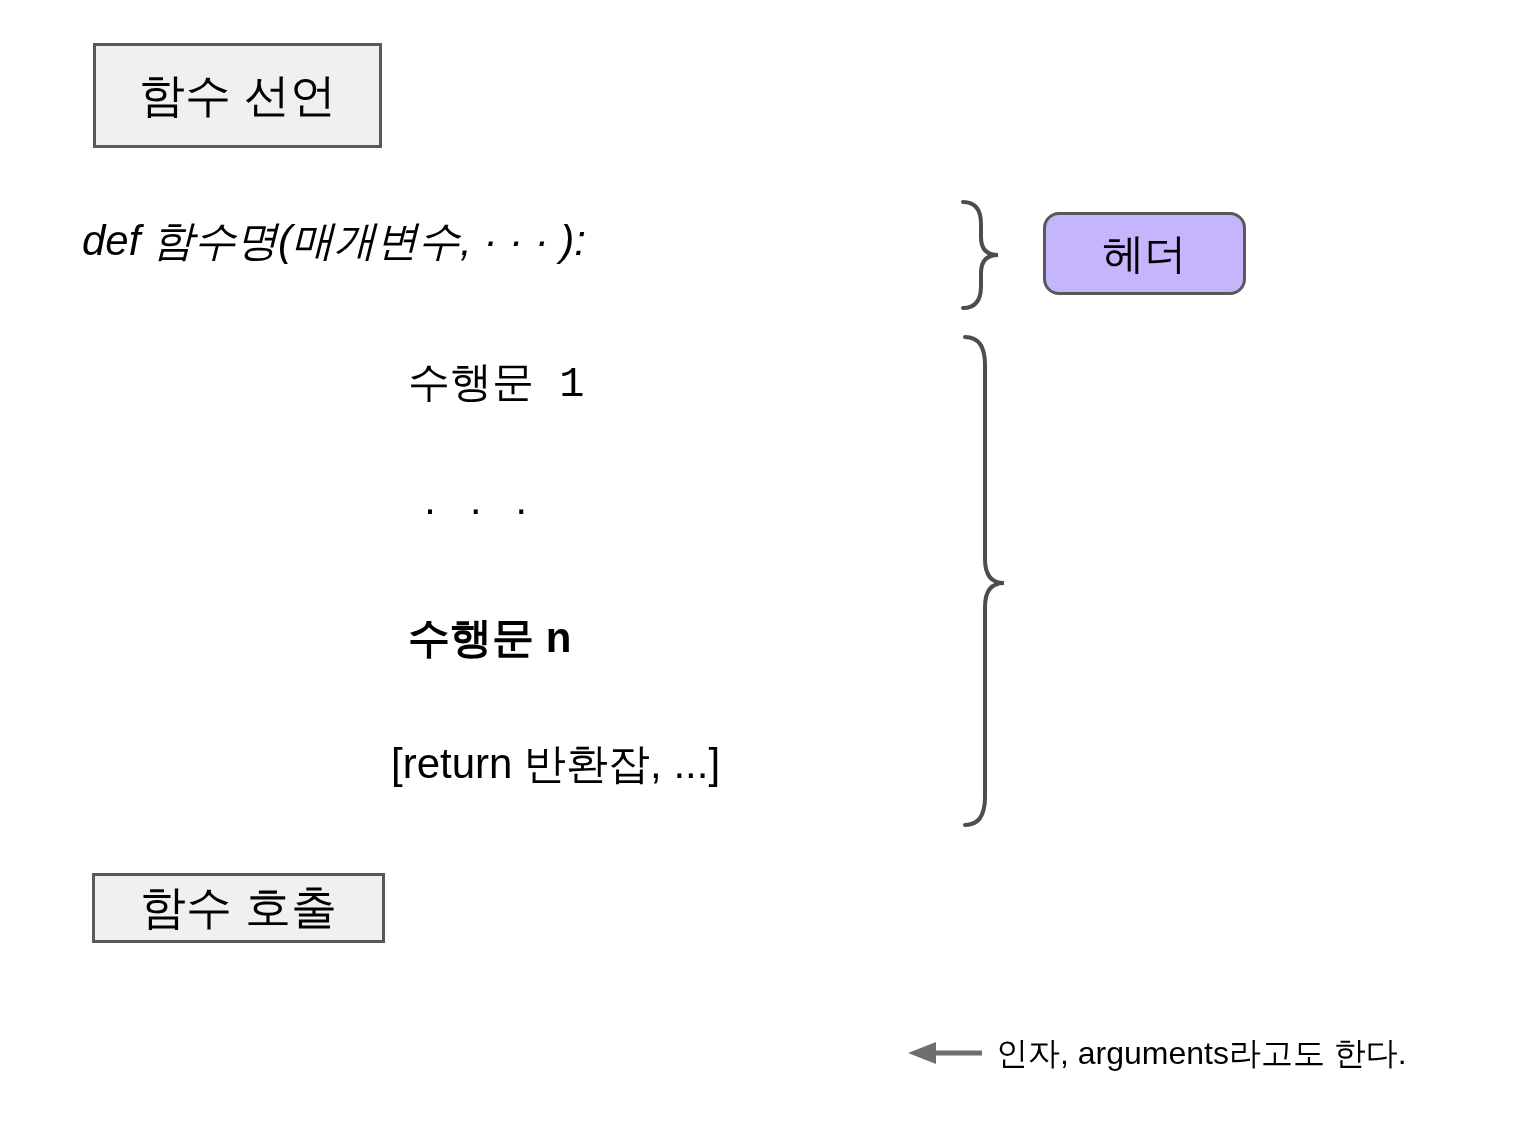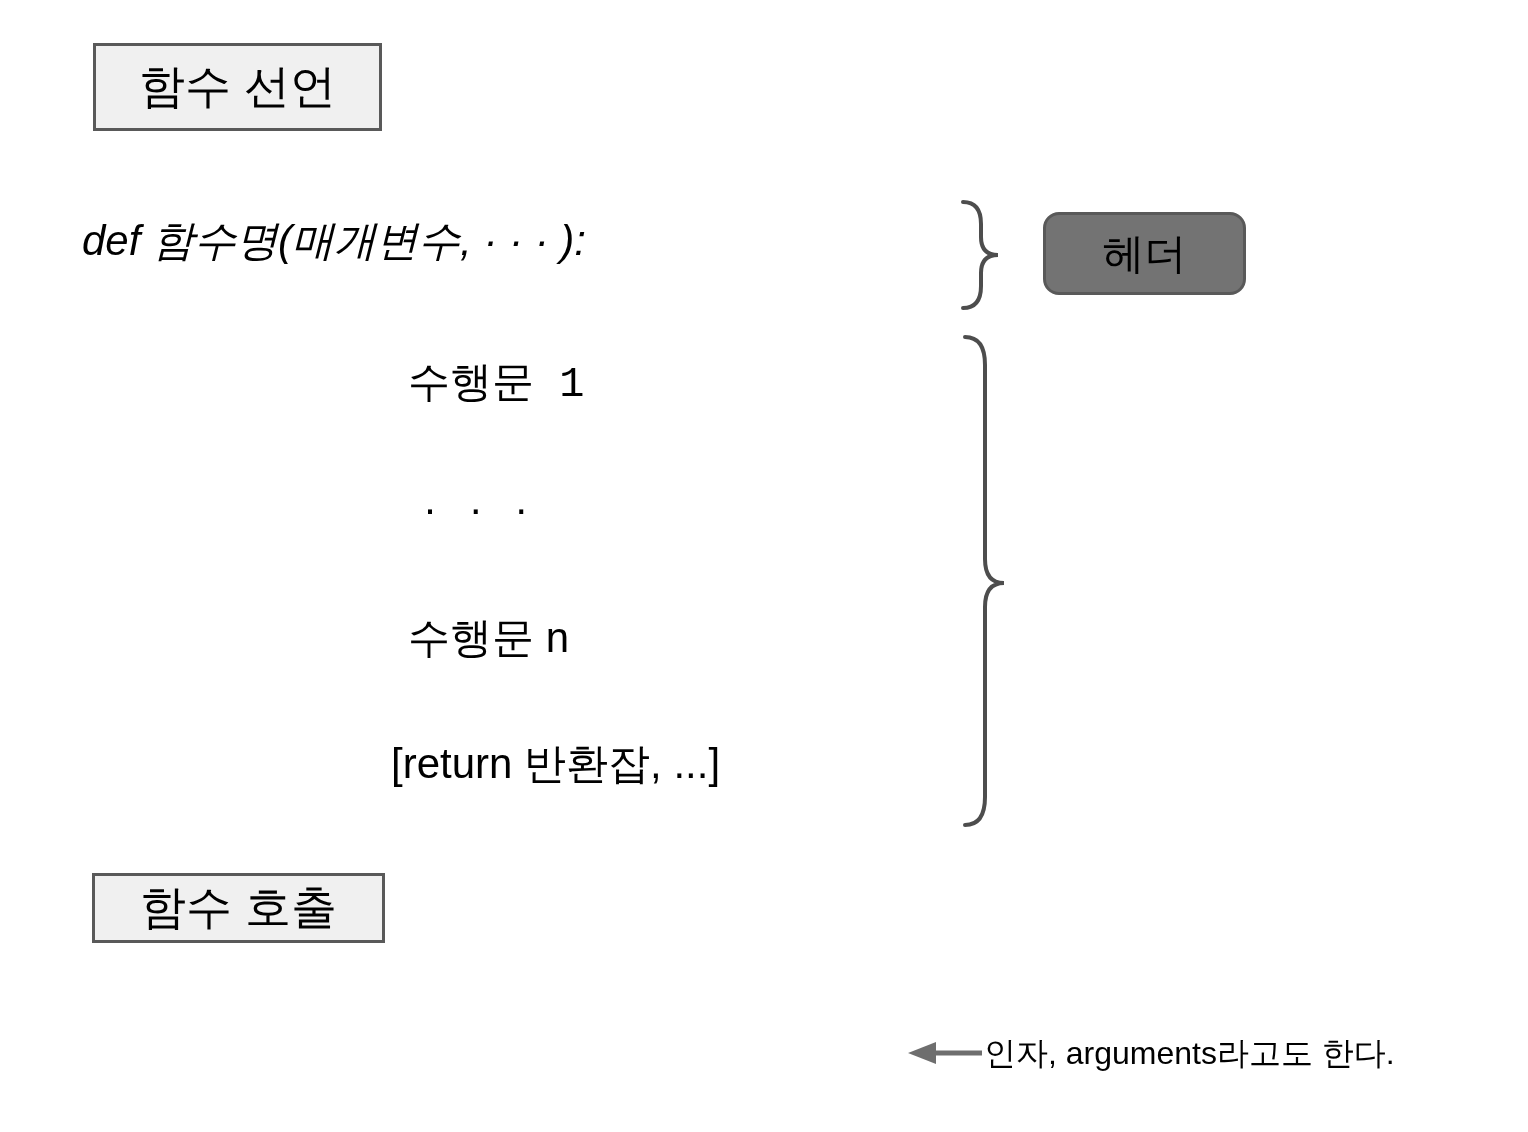--- a/index.html
+++ b/index.html
@@ -23,54 +23,55 @@
     border: 3px solid #595959;
     display: flex;
     align-items: center;
     justify-content: center;
     font-size: 46px;
     color: #000000;
   }
   .tag-box {
     position: absolute;
     box-sizing: border-box;
-    background: #737373;
+    background: #c4b5fd;
     border: 3px solid #595959;
     border-radius: 16px;
     display: flex;
     align-items: center;
     justify-content: center;
     font-size: 42px;
     color: #000000;
   }
   .code-line {
     position: absolute;
     font-size: 42px;
     line-height: 54px;
     white-space: pre;
     color: #000000;
   }
-  .decl-box   { left: 93px;  top: 43px;  width: 289px; height: 88px; }
+  .decl-box   { left: 93px;  top: 43px;  width: 289px; height: 105px; }
   .def-line   { left: 82px;  top: 214px; font-style: italic; }
   .brace-sm   { position: absolute; left: 958px; top: 198px; }
   .header-box { left: 1043px; top: 212px; width: 203px; height: 83px; }
   .body-line-1 { left: 408px; top: 358px; font-family: Liberation Mono, monospace; }
   .body-line-2 { left: 423px; top: 482px; letter-spacing: 10px; }
-  .body-line-3 { left: 408px; top: 611px; }
+  .body-line-3 { left: 408px; top: 611px; font-weight: bold; }
   .body-line-4 { left: 391px; top: 737px; }
   .brace-lg   { position: absolute; left: 958px; top: 333px; }
   .body-box   { left: 1047px; top: 548px; width: 208px; height: 84px; }
   .call-box   { left: 92px;  top: 873px; width: 293px; height: 70px; }
   .call-line  { left: 82px;  top: 1023px; }
   .note-row {
     position: absolute;
     left: 906px;
     top: 1031px;
     display: flex;
     align-items: center;
+    gap: 12px;
   }
   .note-arrow { flex: 0 0 auto; display: block; }
   .note-text {
     font-size: 32px;
     line-height: 44px;
     white-space: pre;
     color: #000000;
   }
 </style>
 </head>

